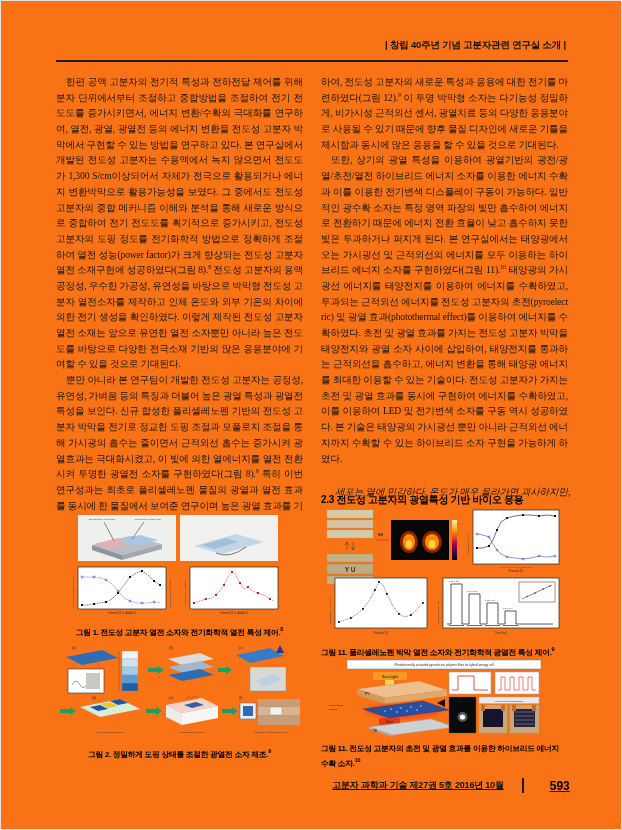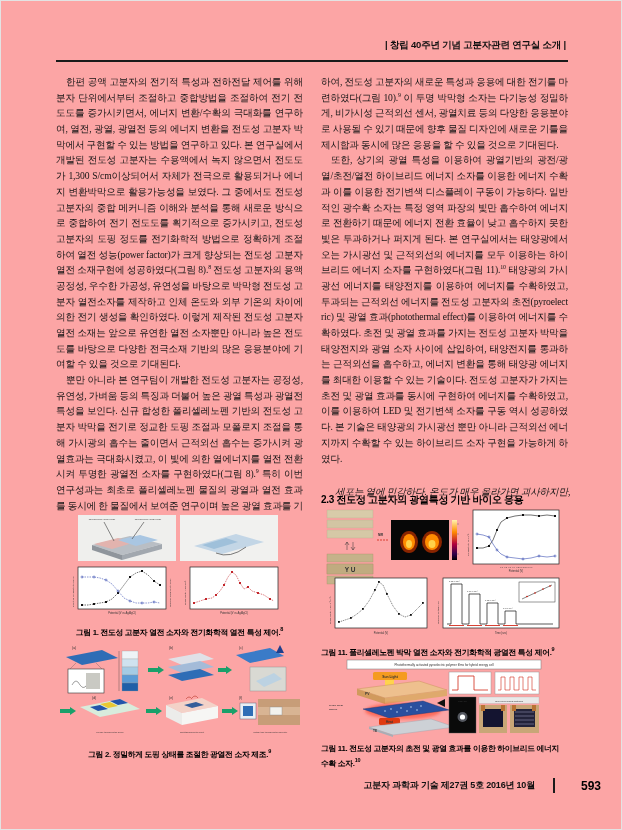--- a/index.html
+++ b/index.html
@@ -1,16 +1,16 @@
 <!DOCTYPE html>
 <html><head>
 <meta charset="utf-8">
 <style>
   html,body { margin:0; padding:0; background:#fafafa; }
-  .page { position:relative; width:622px; height:830px; background:#fca5a5;
+  .page { position:relative; width:622px; height:830px; background:#f97316;
           font-family:"Liberation Serif", serif; color:#141414; overflow:hidden;
           border:1px solid #e3e3e3; box-sizing:border-box; }
 
   .header-title { position:absolute; top:38px; right:55px;
     font-family:"Liberation Sans", sans-serif; font-weight:bold; font-size:9.5px;
     letter-spacing:-0.2px; color:#111; }
   .header-rule { position:absolute; top:59px; left:55px; width:512px; height:2px;
     background:#1a1a1a; }
 
   .col { position:absolute; width:247px; }
@@ -34,21 +34,21 @@
   .fig10 { left:320px; top:503px; width:247px; }
   .fig11 { left:320px; top:658px; width:247px; }
 
   .caption { font-family:"Liberation Sans", sans-serif; font-weight:bold;
     font-size:7.8px; line-height:10.5px; letter-spacing:-0.3px; color:#000;
     margin-top:3px; }
   .caption.center { text-align:center; }
   .caption sup { font-size:5.5px; }
 
   .footer { position:absolute; top:777px; left:300px; width:300px;
-    display:flex; justify-content:flex-end; align-items:center; gap:18px; }
+    display:flex; justify-content:center; align-items:center; gap:18px;text-decoration:underline; }
   .footer-journal { font-family:"Liberation Sans", sans-serif; font-weight:bold;
     font-size:9px; letter-spacing:-0.2px; color:#111; }
   .footer-sep { width:2px; height:15px; background:#1a1a1a; }
   .footer-page { font-family:"Liberation Sans", sans-serif; font-weight:bold;
     font-size:12px; color:#000;padding-left:8px; }
 
   svg text { font-family:"Liberation Sans", sans-serif; fill:#333; }
 </style>
 </head>
 <body>
@@ -57,21 +57,21 @@
 
   <div class="header-title">| 창립 40주년 기념 고분자관련 연구실 소개 |</div>
   <div class="header-rule"></div>
 
   <div class="col left-text body-text">
     <p class="ind"><span>한편 공액 고분자의 전기적 특성과 전하전달 제어를 위해 분자 단위에서부터 조절하고 중합방법을 조절하여 전기 전도도를 증가시키면서, 에너지 변환/수확의 극대화를 연구하여, 열전, 광열, 광열전 등의 에너지 변환을 전도성 고분자 박막에서 구현할 수 있는 방법을 연구하고 있다. 본 연구실에서 개발된 전도성 고분자는 수용액에서 녹지 않으면서 전도도가 1,300 S/cm이상되어서 자체가 전극으로 활용되거나 에너지 변환박막으로 활용가능성을 보였다. 그 중에서도 전도성 고분자의 중합 메커니즘 이해와 분석을 통해 새로운 방식으로 중합하여 전기 전도도를 획기적으로 증가시키고, 전도성 고분자의 도핑 정도를 전기화학적 방법으로 정확하게 조절하여 열전 성능(power factor)가 크게 향상되는 전도성 고분자 열전 소재구현에 성공하였다(그림 8).</span><sup class="ref">8</sup><span> 전도성 고분자의 용액 공정성, 우수한 가공성, 유연성을 바탕으로 박막형 전도성 고분자 열전소자를 제작하고 인체 온도와 외부 기온의 차이에 의한 전기 생성을 확인하였다. 이렇게 제작된 전도성 고분자 열전 소재는 앞으로 유연한 열전 소자뿐만 아니라 높은 전도도를 바탕으로 다양한 전극소재 기반의 많은 응용분야에 기여할 수 있을 것으로 기대된다.</span></p>
     <p class="ind"><span>뿐만 아니라 본 연구팀이 개발한 전도성 고분자는 공정성, 유연성, 가벼움 등의 특징과 더불어 높은 광열 특성과 광열전 특성을 보인다. 신규 합성한 폴리셀레노펜 기반의 전도성 고분자 박막을 전기로 정교한 도핑 조절과 모폴로지 조절을 통해 가시광의 흡수는 줄이면서 근적외선 흡수는 증가시켜 광열효과는 극대화시켰고, 이 빛에 의한 열에너지를 열전 전환시켜 투명한 광열전 소자를 구현하였다(그림 8).</span><sup class="ref">9</sup><span> 특히 이번 연구성과는 최초로 폴리셀레노펜 물질의 광열과 열전 효과를 동시에 한 물질에서 보여준 연구이며 높은 광열 효과를 기록</span></p>
   </div>
 
   <div class="col right-text body-text">
-    <p><span>하여, 전도성 고분자의 새로운 특성과 응용에 대한 전기를 마련하였다(그림 10).</span><sup class="ref">9</sup><span> 이 투명 박막형 소자는 다기능성 정밀하게, 비가시성 근적외선 센서, 광열치료 등의 다양한 응용분야로 사용될 수 있기 때문에 향후 물질 디자인에 새로운 기틀을 제시함과 동시에 많은 응용을 할 수 있을 것으로 기대된다.</span></p>
+    <p><span>하여, 전도성 고분자의 새로운 특성과 응용에 대한 전기를 마련하였다(그림 12).</span><sup class="ref">9</sup><span> 이 투명 박막형 소자는 다기능성 정밀하게, 비가시성 근적외선 센서, 광열치료 등의 다양한 응용분야로 사용될 수 있기 때문에 향후 물질 디자인에 새로운 기틀을 제시함과 동시에 많은 응용을 할 수 있을 것으로 기대된다.</span></p>
     <p class="ind"><span>또한, 상기의 광열 특성을 이용하여 광열기반의 광전/광열/초전/열전 하이브리드 에너지 소자를 이용한 에너지 수확과 이를 이용한 전기변색 디스플레이 구동이 가능하다. 일반적인 광수확 소자는 특정 영역 파장의 빛만 흡수하여 에너지로 전환하기 때문에 에너지 전환 효율이 낮고 흡수하지 못한 빛은 투과하거나 퍼지게 된다. 본 연구실에서는 태양광에서 오는 가시광선 및 근적외선의 에너지를 모두 이용하는 하이브리드 에너지 소자를 구현하였다(그림 11).</span><sup class="ref">10</sup><span> 태양광의 가시광선 에너지를 태양전지를 이용하여 에너지를 수확하였고, 투과되는 근적외선 에너지를 전도성 고분자의 초전(pyroelectric) 및 광열 효과(photothermal effect)를 이용하여 에너지를 수확하였다. 초전 및 광열 효과를 가지는 전도성 고분자 박막을 태양전지와 광열 소자 사이에 삽입하여, 태양전지를 통과하는 근적외선을 흡수하고, 에너지 변환을 통해 태양광 에너지를 최대한 이용할 수 있는 기술이다. 전도성 고분자가 가지는 초전 및 광열 효과를 동시에 구현하여 에너지를 수확하였고, 이를 이용하여 LED 및 전기변색 소자를 구동 역시 성공하였다. 본 기술은 태양광의 가시광선 뿐만 아니라 근적외선 에너지까지 수확할 수 있는 하이브리드 소자 구현을 가능하게 하였다.</span></p>
   </div>
 
   <div class="section-heading">2.3 전도성 고분자의 광열특성 기반 바이오 응용</div>
   <div class="right-sentence body-text">
     <p class="ind">세포는 열에 민감하다. 온도가 매우 올라가면 괴사하지만,</p>
   </div>
 
   <div class="figure fig8">
     <svg width="247" height="102" viewBox="0 0 247 102">

